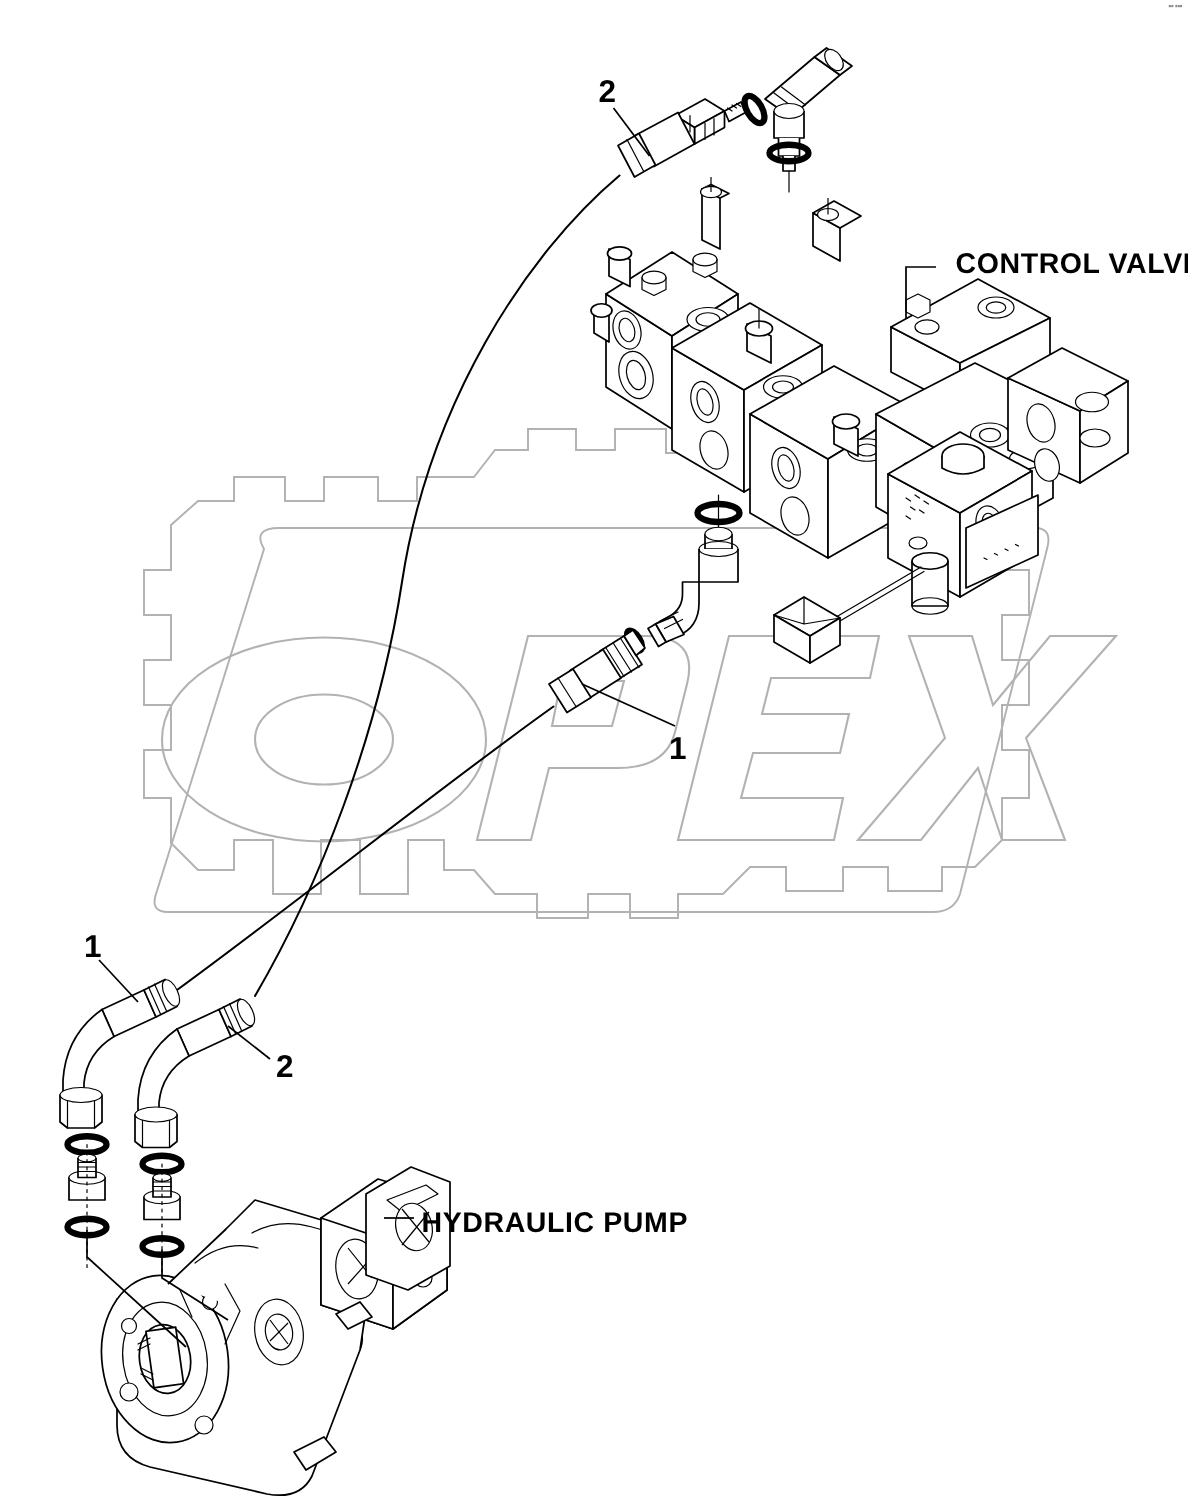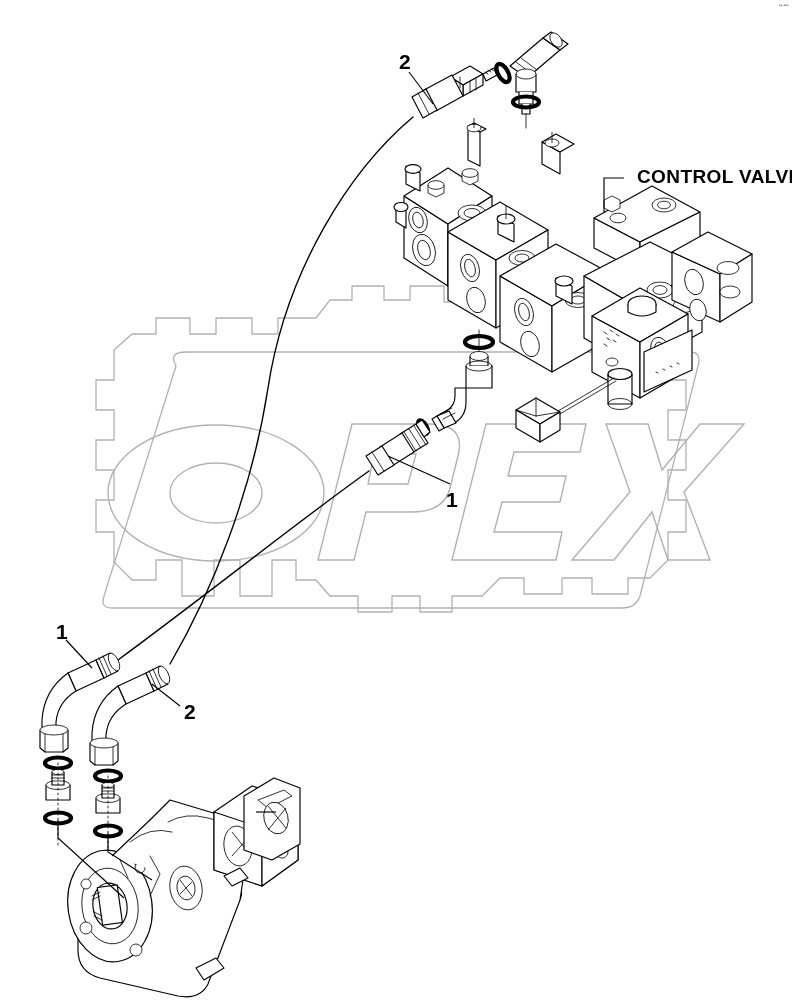--- a/index.html
+++ b/index.html
@@ -365,15 +365,16 @@
       <path class="lead" d="M276,812 L256,812"></path>
     </g>
   </svg>
 
   <div class="lbl callout-num" style="left:399px;top:50px;">2</div>
   <div class="lbl callout-num" style="left:446px;top:488px;">1</div>
   <div class="lbl callout-num" style="left:56px;top:620px;">1</div>
   <div class="lbl callout-num" style="left:184px;top:700px;">2</div>
 
   <div class="lbl section-title" style="left:637px;top:166px;">CONTROL VALVE</div>
+  <div class="lbl section-title" style="left:281px;top:805px;">HYDRAULIC PUMP</div>
 
   <div class="corner-mark">•• •••</div>
 </div>
 
 </body></html>

